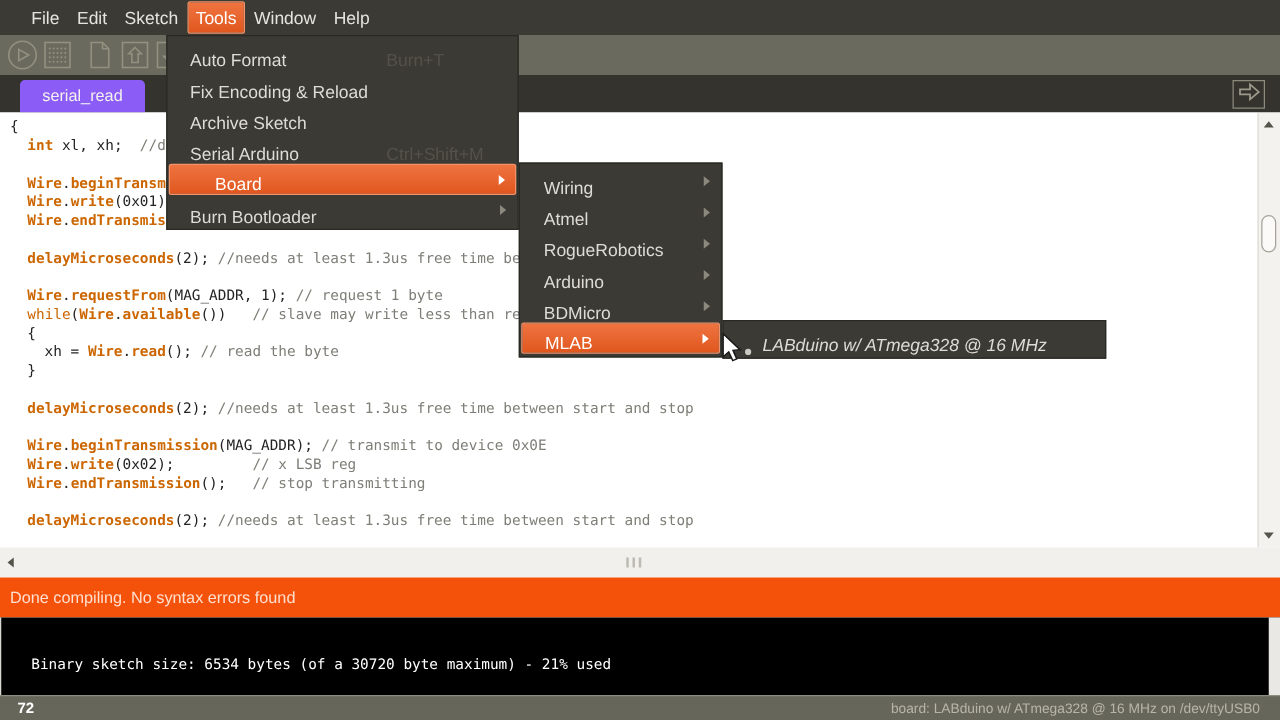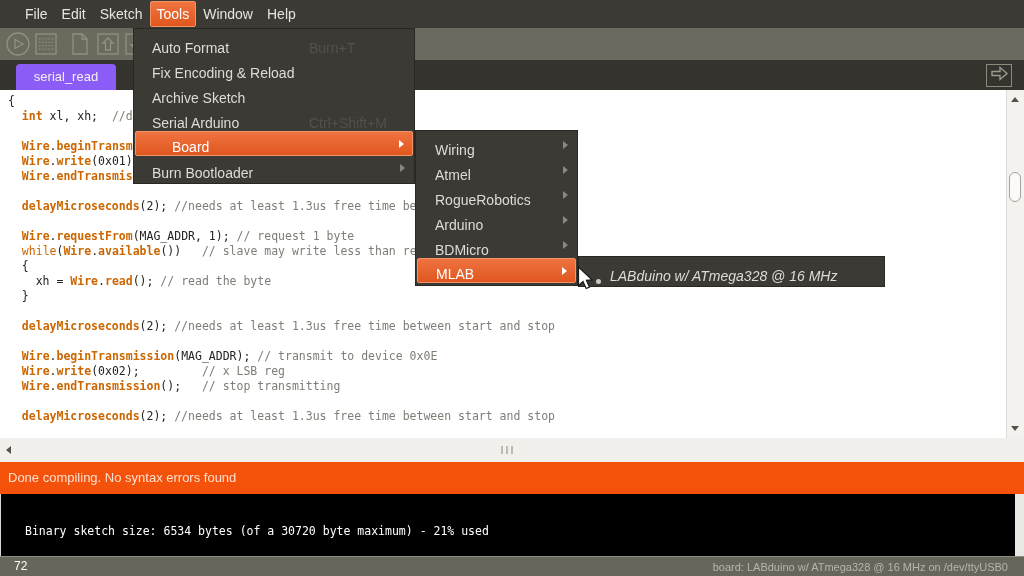--- a/index.html
+++ b/index.html
@@ -55,21 +55,21 @@
   
   .statusbar { position:absolute; top:462px; left:0; width:1024px; height:32px; background:#f4520a;
     color:#ffdfcf; font-size:13px; line-height:32px; padding-left:8px; }
   .console { position:absolute; top:494px; left:0; width:1024px; height:62px; background:#000;
     border-left:1px solid #d9d7d2; }
   .console-text { position:absolute; left:8px; top:30px; color:#ffffff;
     font-family:"DejaVu Sans Mono", monospace; font-size:11.5px; white-space:pre;margin-left:16px; }
   .console-scroll { position:absolute; right:0; top:0; width:9px; height:62px; background:#eae8e5; }
   .footer { position:absolute; top:556px; left:0; width:1024px; height:20px;
     background:#67665b; border-top:1px solid #8d8c80; }
-  .footer-line { position:absolute; left:14px; top:2px; color:#ffffff; font-size:12px; }
+  .footer-line { position:absolute; left:14px; top:2px; color:#ffffff; font-size:12px;font-weight:bold; }
   .footer-board { position:absolute; right:16px; top:4px; color:#b7b5a9; font-size:11px; }
 
   
   .popup { position:absolute; background:#3b3a34; border:1px solid #292823;
     padding:2px 0; z-index:10; }
   #tools-menu { left:133px; top:28px;  width:282px; }
   #board-menu { left:415px; top:130px; width:163px; }
   #mlab-menu  { left:578px; top:256px; width:307px; }
   .menu-row { height:25px; display:flex; align-items:flex-end; position:relative;
     color:#dedcd6; font-size:14px; padding:0 12px 0 17px; margin:0 1px; border-radius:2px; }

